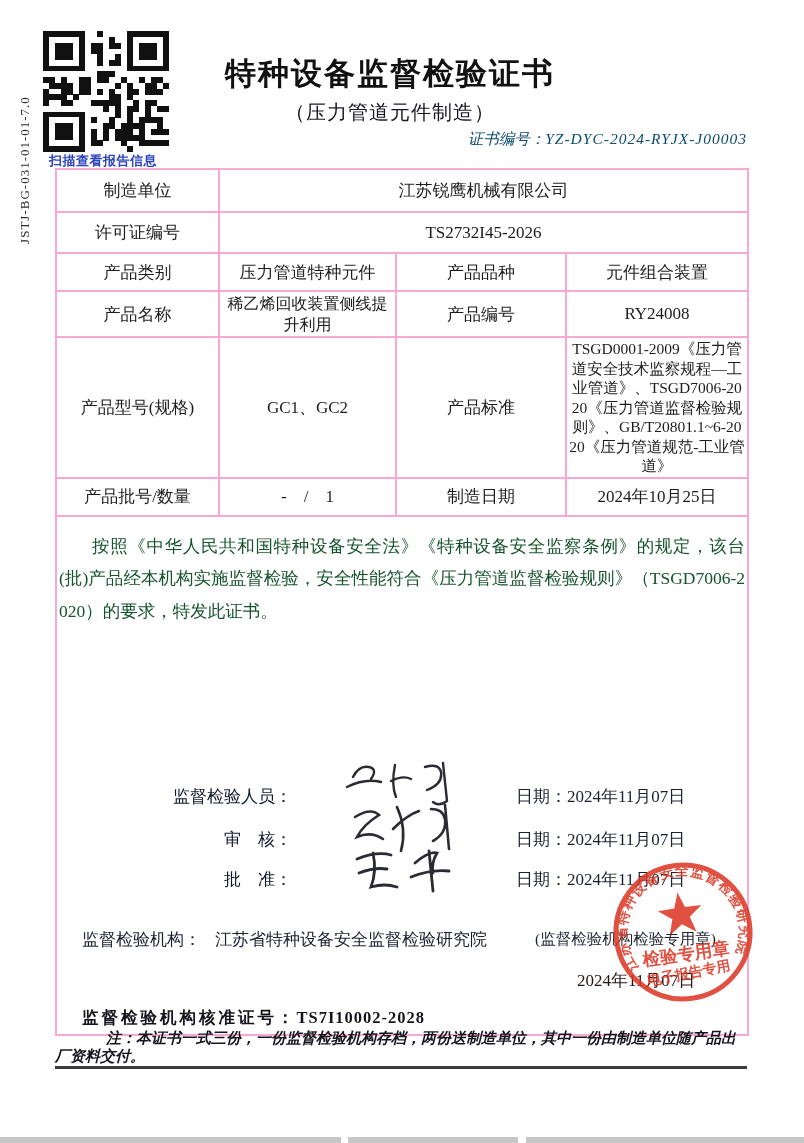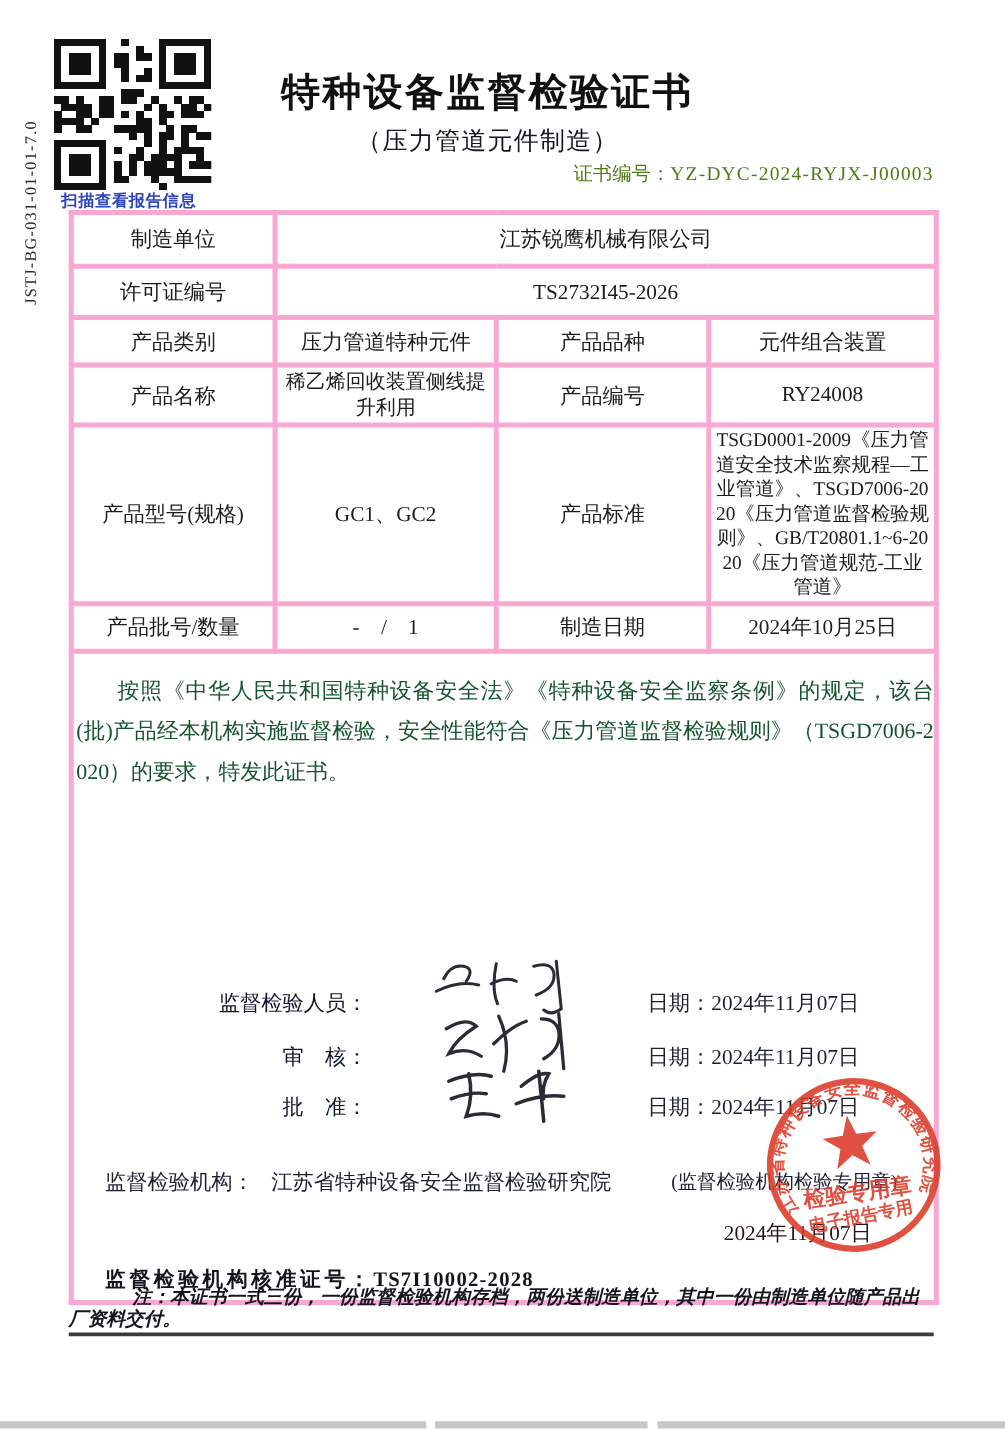--- a/index.html
+++ b/index.html
@@ -11,26 +11,26 @@
   #vcode{left:25px;top:170px;transform:translate(-50%,-50%) rotate(-90deg);
          white-space:nowrap;font-size:13px;letter-spacing:1px;color:#2a2a2a;}
 
   
   #qr{left:43px;top:31px;}
   #qrcap{left:49px;top:152px;font-size:13px;font-weight:bold;color:#2b43bd;
          font-family:"Liberation Sans",sans-serif;letter-spacing:0.5px;}
   #title{left:180px;top:53px;width:420px;text-align:center;font-size:31px;font-weight:bold;
          letter-spacing:2px;font-family:"Liberation Sans","DejaVu Sans",sans-serif;color:#111;}
   #subtitle{left:180px;top:99px;width:420px;text-align:center;font-size:20px;letter-spacing:1px;color:#15151e;}
-  #certline{right:57px;top:129px;font-size:15.5px;color:#4d7c0f;}
+  #certline{right:57px;top:129px;font-size:15.5px;color:#0c4a6e;font-style:italic;}
   #certline .val{letter-spacing:1px;}
 
   
   #tbl{position:absolute;left:55px;top:168px;width:692px;border-collapse:collapse;table-layout:fixed;}
-  #tbl td{border:4px solid #f9a8d4;text-align:center;vertical-align:middle;
+  #tbl td{border:2px solid #f9a8d4;text-align:center;vertical-align:middle;
           font-size:17px;padding:1px 4px;word-break:break-all;margin-left:36px;}
   #tbl td.std{font-size:15.5px;line-height:19.5px;padding:1px 2px;}
   #tbl td.name{font-size:16px;line-height:21px;padding:1px 6px;}
 
   
   td.bigbox{padding:0 !important;}
   #boxinner{position:relative;width:100%;height:517px;overflow:visible;}
   #statement{position:absolute;left:2px;top:13px;width:686px;font-size:17.5px;line-height:32.5px;
              text-indent:33px;text-align:justify;color:#14532d;}
   .sigrow-label{position:absolute;left:0;width:235px;text-align:right;font-size:17px;color:#0f172a;}

